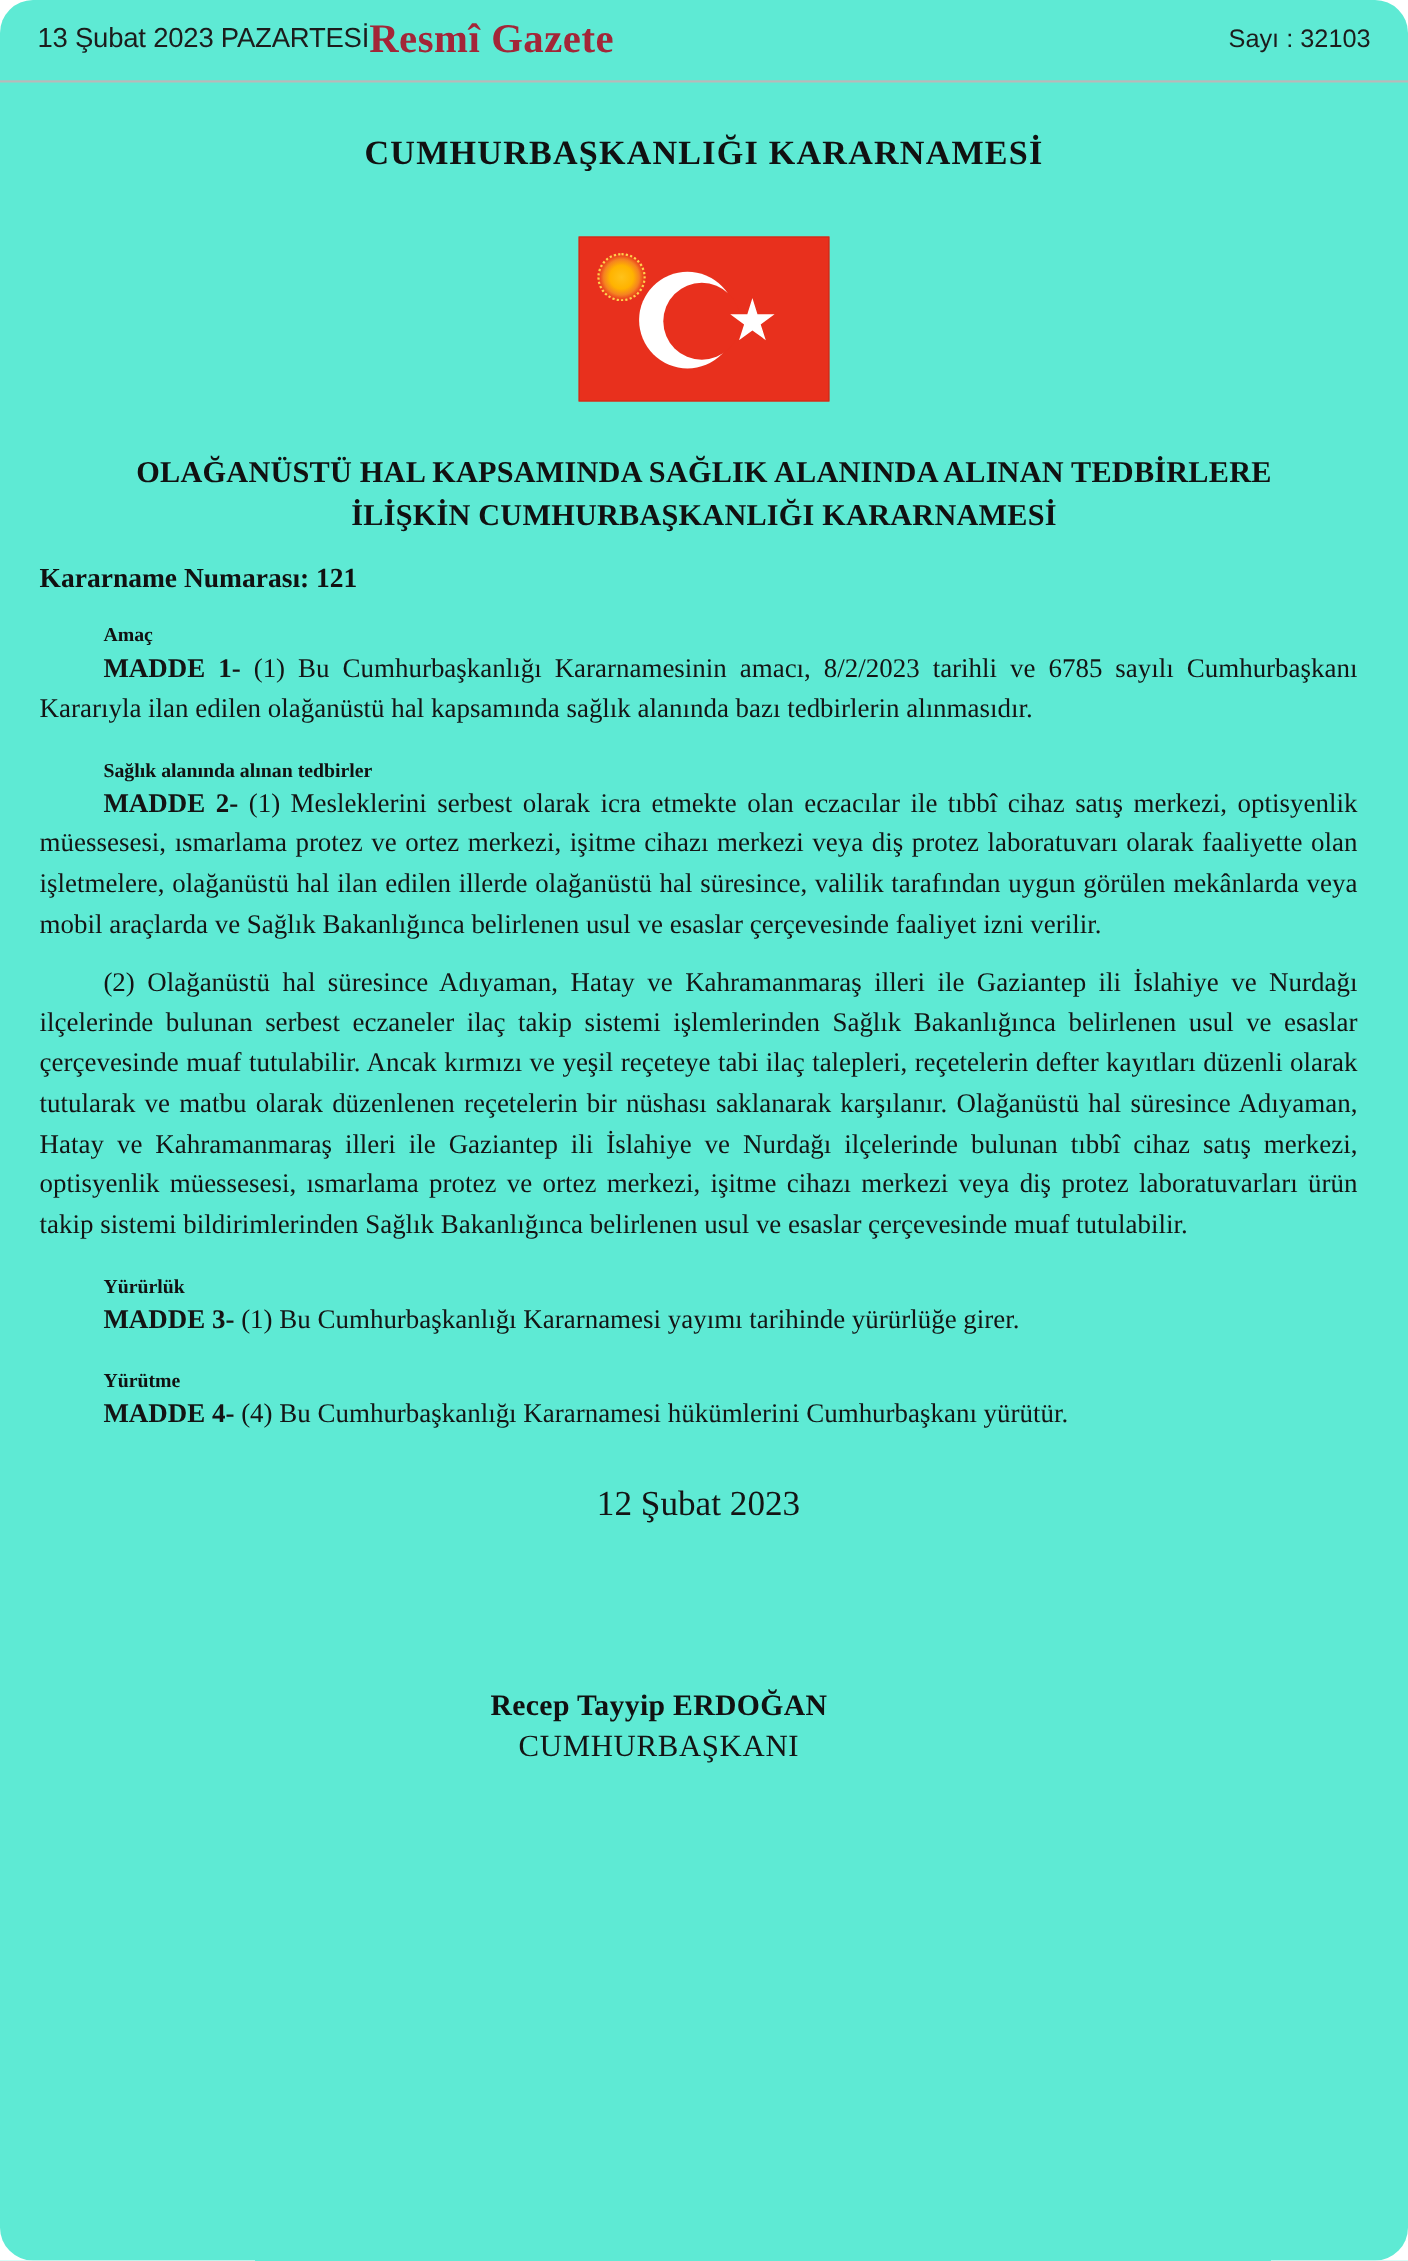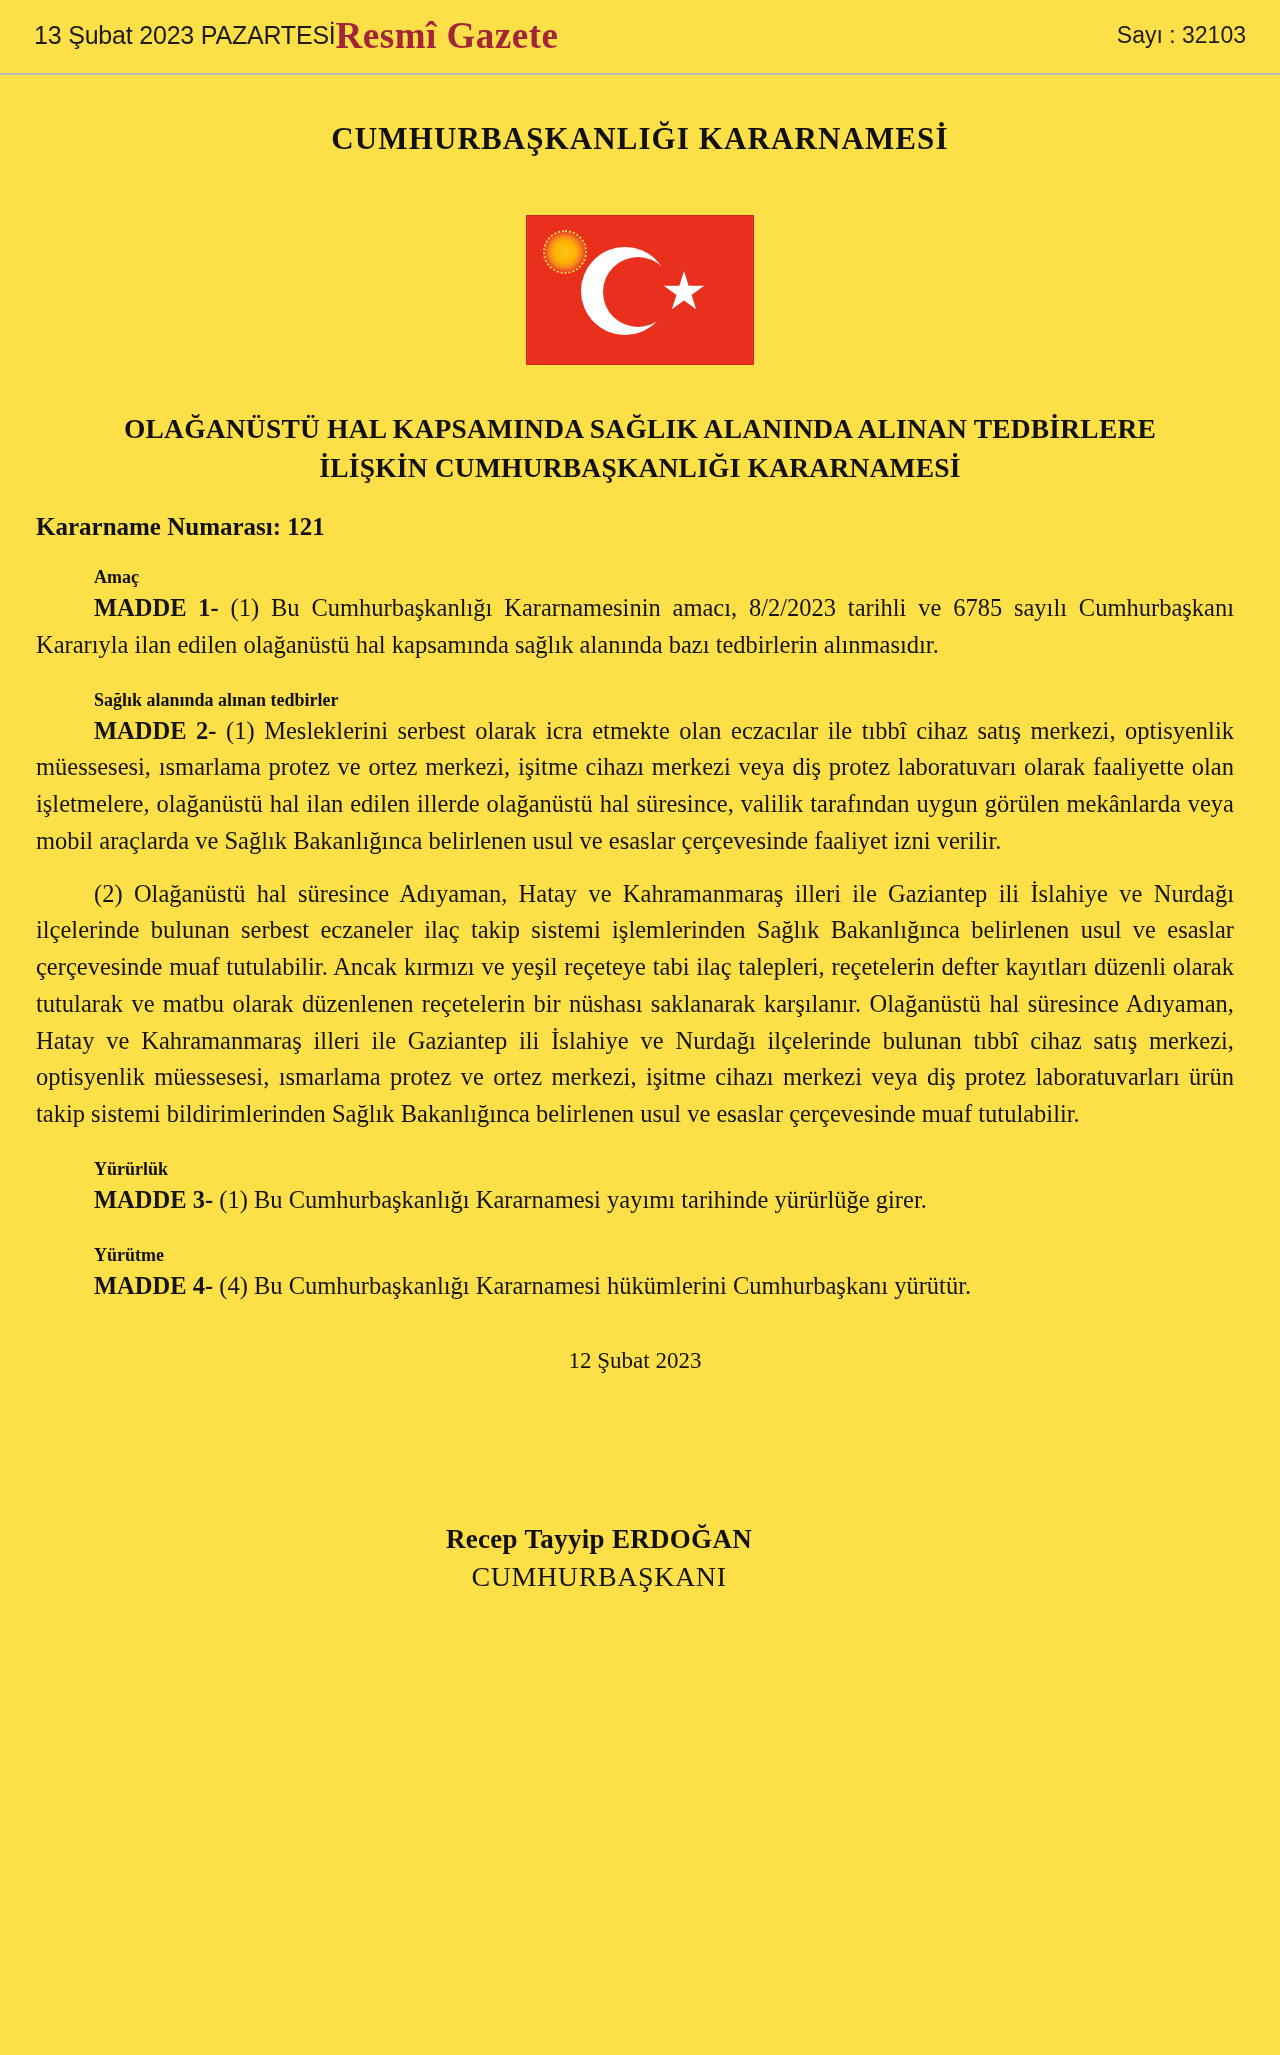--- a/index.html
+++ b/index.html
@@ -13,21 +13,22 @@
     font-family: "Liberation Serif", "DejaVu Serif", serif;
     color: #1a1a1a;
     -webkit-font-smoothing: antialiased;
   }
   .page {
     width: 1280px;
     min-height: 2055px;
     box-sizing: border-box;
     padding: 0;
     position: relative;
-    background: #fde047;
+    background: #5eead4;
+    border-radius: 30px;
   }
 
   
   .masthead {
     display: flex;
     align-items: center;
     justify-content: space-between;
     padding: 14px 34px 16px 34px;
     border-bottom: 2px solid #b9b9b9;
     box-sizing: border-box;
@@ -178,21 +179,21 @@
     font-weight: bold;
   }
   .para.gap {
     margin-top: 16px;
   }
 
   
   .doc-date {
     text-align: center;
     font-family: "Liberation Serif", "DejaVu Serif", serif;
-    font-size: 23px;
+    font-size: 32px;
     margin-top: 44px;
     color: #141414;
   }
   .signature {
     margin-top: 150px;
     padding-right: 72px;
     text-align: center;
   }
   .sig-inner {
     display: inline-block;

